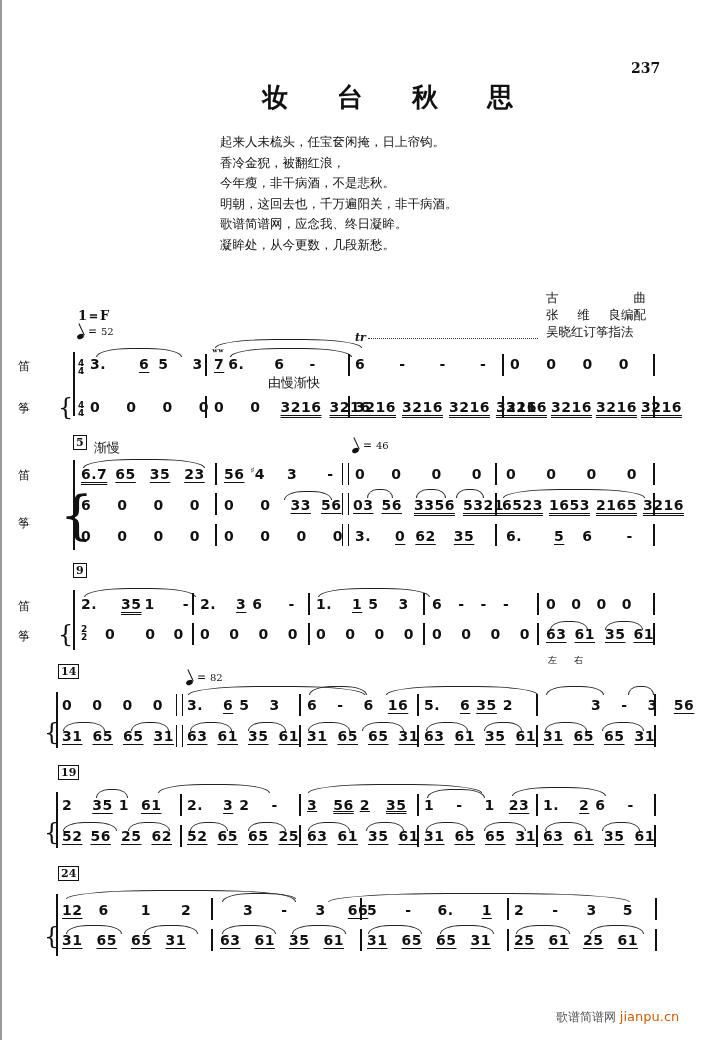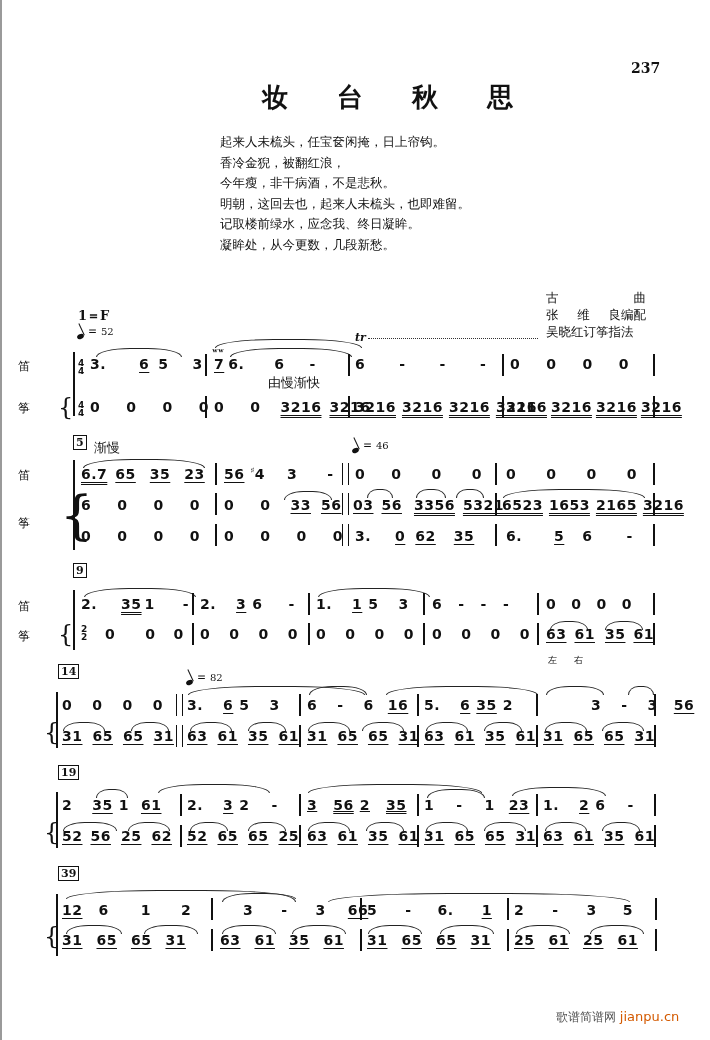--- a/index.html
+++ b/index.html
@@ -39,22 +39,22 @@
 
 <div class="left-rule"></div>
 
 <div class="page-num">237</div>
 <div class="title">妆 台 秋 思</div>
 
 <div class="poem">
   <div>起来人未梳头，任宝奁闲掩，日上帘钩。</div>
   <div>香冷金猊，被翻红浪，</div>
   <div>今年瘦，非干病酒，不是悲秋。</div>
-  <div>明朝，这回去也，起来人未梳头，也即难留。</div>
-  <div>记取楼前绿水，应念我、终日凝眸。</div>
+  <div>明朝，这回去也，千万遍阳关，非干病酒。</div>
+  <div>歌谱简谱网，应念我、终日凝眸。</div>
   <div>凝眸处，从今更数，几段新愁。</div>
 </div>
 
 <div class="credits">
   <div class="spread">
     <span>古</span>
     <span>曲</span>
   </div>
   <div class="spread">
     <span>张</span>
@@ -373,21 +373,21 @@
   <span class="ul">31</span><span style="margin-left:10px" class="ul">65</span><span style="margin-left:10px" class="ul">65</span><span style="margin-left:10px" class="ul">31</span>
 </div>
 <div class="bar" style="left:536px;top:825px;height:22px;"></div>
 <div class="slur" style="left:545px;top:822px;width:40px;"></div>
 <div class="slur" style="left:602px;top:822px;width:36px;"></div>
 <div class="line-text" style="left:543px;top:828px;">
   <span class="ul">63</span><span style="margin-left:10px" class="ul">61</span><span style="margin-left:10px" class="ul">35</span><span style="margin-left:10px" class="ul">61</span>
 </div>
 <div class="bar" style="left:654px;top:825px;height:22px;"></div>
 
-<div class="rehearsal" style="left:58px;top:866px;">39</div>
+<div class="rehearsal" style="left:58px;top:866px;">24</div>
 <div class="bar" style="left:56px;top:894px;height:62px;"></div>
 <div class="brace" style="left:44px;top:922px;font-size:24px;">{</div>
 
 <div class="slur" style="left:66px;top:890px;width:228px;"></div>
 <div class="line-text" style="left:62px;top:902px;">
   <span class="ul">12</span><span style="margin-left:16px">6</span><span style="margin-left:32px">1</span><span style="margin-left:30px">2</span>
 </div>
 <div class="bar" style="left:211px;top:898px;height:22px;"></div>
 <div class="slur" style="left:222px;top:893px;width:72px;"></div>
 <div class="slur" style="left:328px;top:893px;width:300px;"></div>

